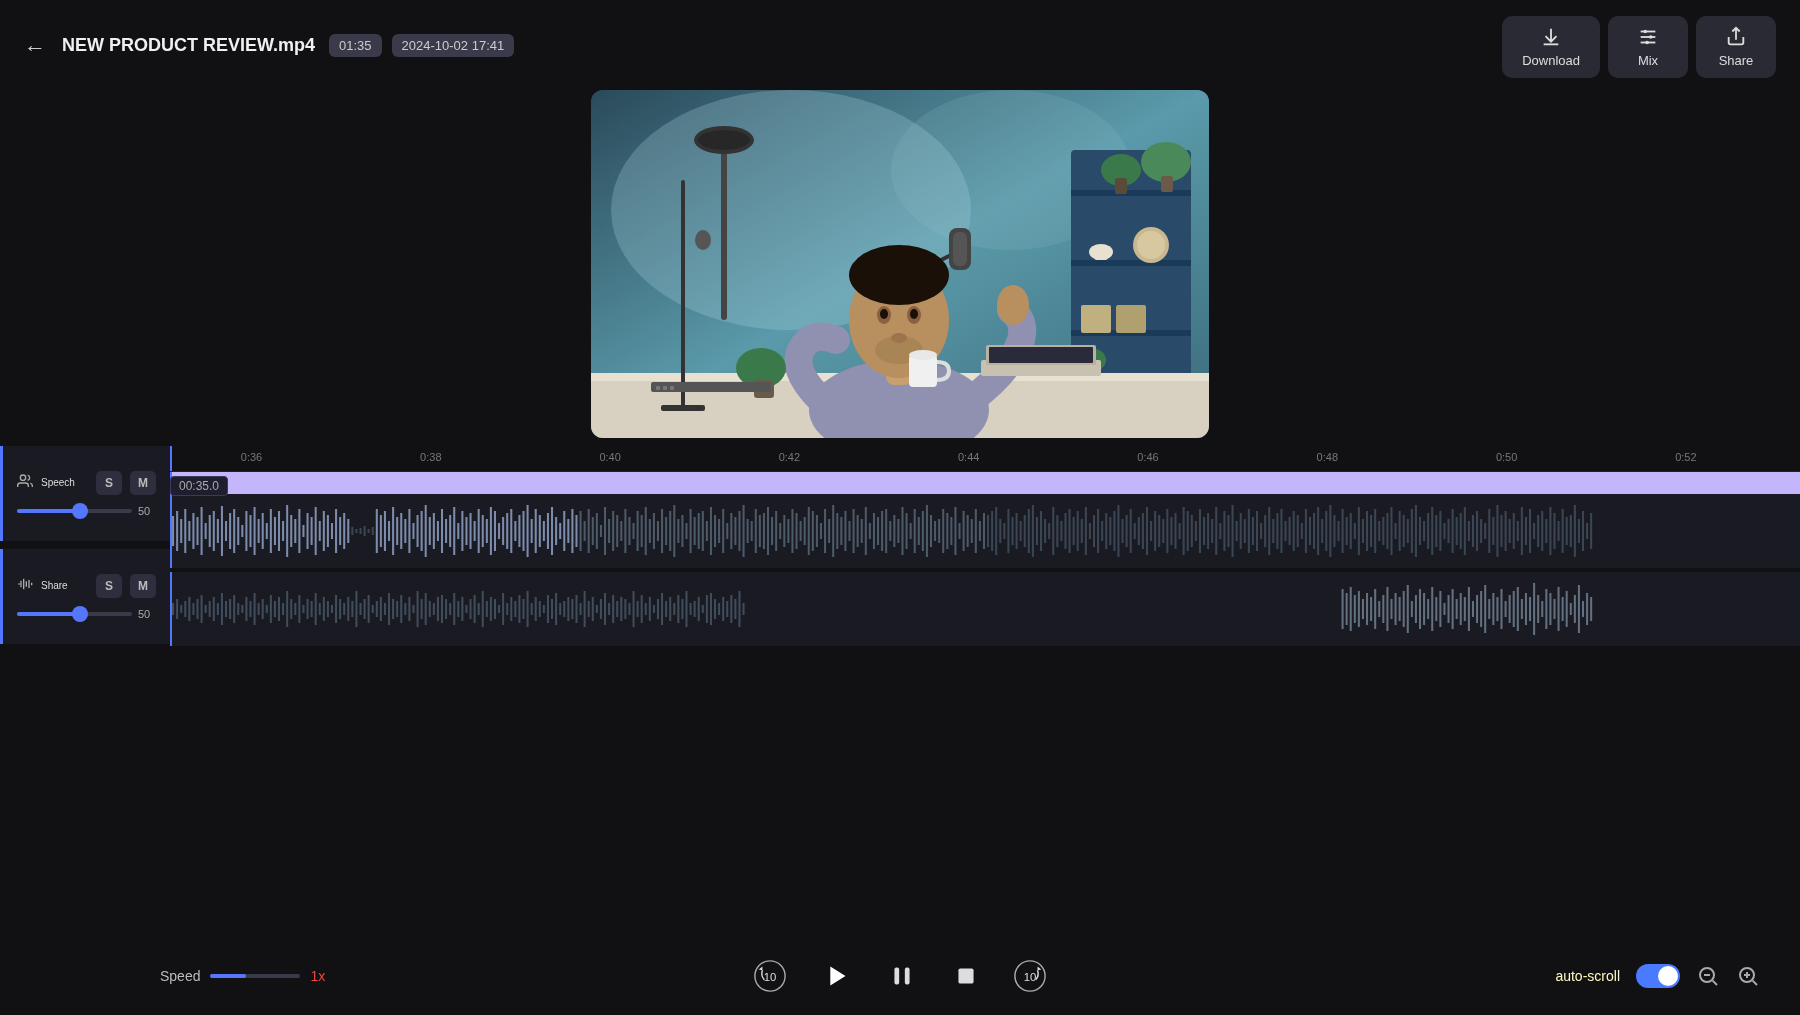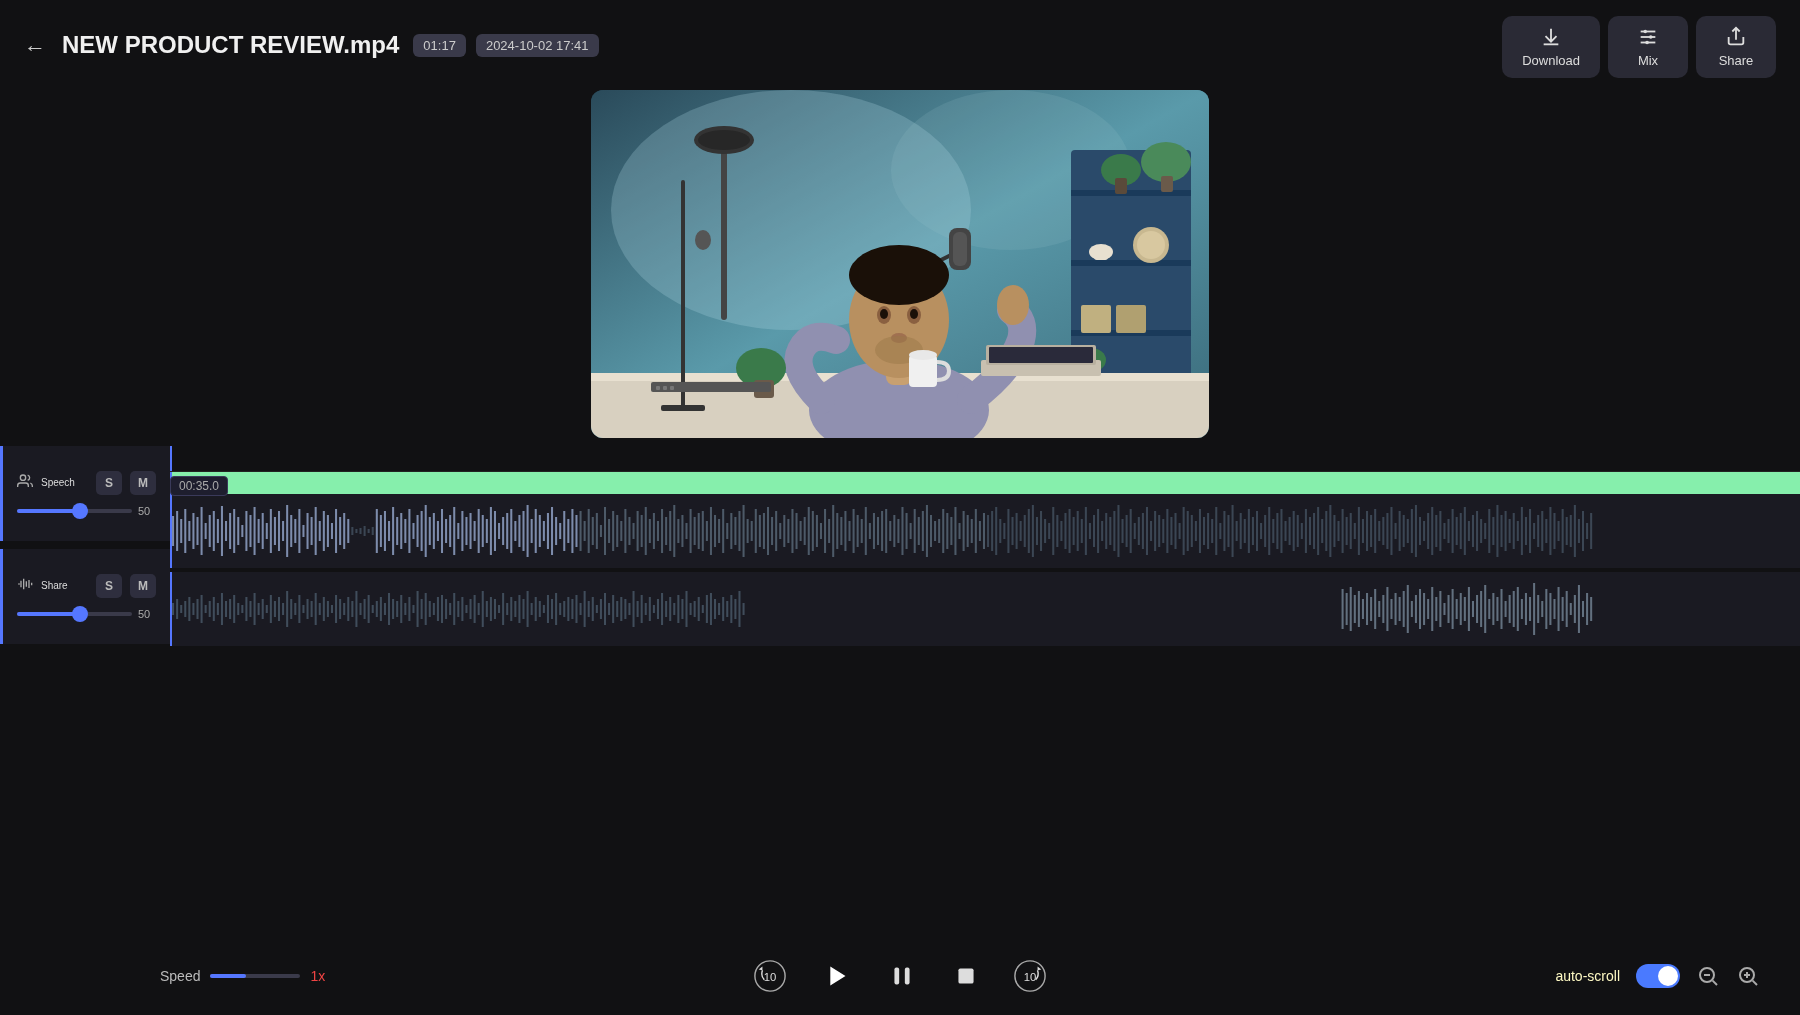--- a/index.html
+++ b/index.html
@@ -24,21 +24,21 @@
     .back-btn {
       color: #aaa;
       font-size: 22px;
       cursor: pointer;
       margin-right: 16px;
       background: none;
       border: none;
       color: #ccc;
     }
     .file-title {
-      font-size: 24px;
+      font-size: 18px;
       font-weight: 600;
       color: #f0f0f0;
       margin-right: 14px;
     }
     .badge {
       background: #3a3a4a;
       color: #ccc;
       border-radius: 6px;
       padding: 4px 10px;
       font-size: 13px;
@@ -336,21 +336,21 @@
       width: 100%;
       height: 60px;
     }
   </style>
 </head>
 <body>
 
 <div class="header">
   <button class="back-btn">←</button>
   <span class="file-title">NEW PRODUCT REVIEW.mp4</span>
-  <span class="badge">01:17</span>
+  <span class="badge">01:35</span>
   <span class="badge">2024-10-02 17:41</span>
 
   <div class="header-actions">
 
     <button class="action-btn">
       <svg viewBox="0 0 24 24" fill="none" stroke="currentColor" stroke-width="2">
         <path d="M12 3v13M6 11l6 6 6-6"></path>
         <path d="M4 20h16"></path>
       </svg>
       <span>Download</span>
@@ -535,25 +535,37 @@
           <div class="volume-knob"></div>
         </div>
         <span class="volume-val">50</span>
       </div>
     </div>
   </div>
 
   <div class="timeline-area">
 
     <div class="time-ruler">
+      <div class="ruler-marks">
+
+        <span class="ruler-label" style="left:5%;">0:36</span>
+        <span class="ruler-label" style="left:16%;">0:38</span>
+        <span class="ruler-label" style="left:27%;">0:40</span>
+        <span class="ruler-label" style="left:38%;">0:42</span>
+        <span class="ruler-label" style="left:49%;">0:44</span>
+        <span class="ruler-label" style="left:60%;">0:46</span>
+        <span class="ruler-label" style="left:71%;">0:48</span>
+        <span class="ruler-label" style="left:82%;">0:50</span>
+        <span class="ruler-label" style="left:93%;">0:52</span>
+      </div>
 
       <div style="position:absolute;left:0;top:0;bottom:0;width:2px;background:#5577ff;z-index:10;"></div>
     </div>
 
-    <div style="position:relative; height:28px; background:#86efac;">
+    <div style="position:relative; height:28px; background:#c4b5fd;">
       <div style="position:absolute;left:0;top:4px;background:#1e1e2e;border:1px solid #3a3a5a;border-radius:4px;padding:2px 8px;font-size:12px;color:#aaa;white-space:nowrap;z-index:20;">00:35.0</div>
       <div style="position:absolute;left:0;top:0;bottom:0;width:2px;background:#5577ff;"></div>
     </div>
 
     <div class="waveform-track">
       <div style="position:absolute;left:0;top:0;bottom:0;width:2px;background:#5577ff;z-index:10;"></div>
       <svg class="waveform-svg" viewBox="0 0 1600 60" preserveAspectRatio="none">
         <g fill="#8899bb">
           
           

